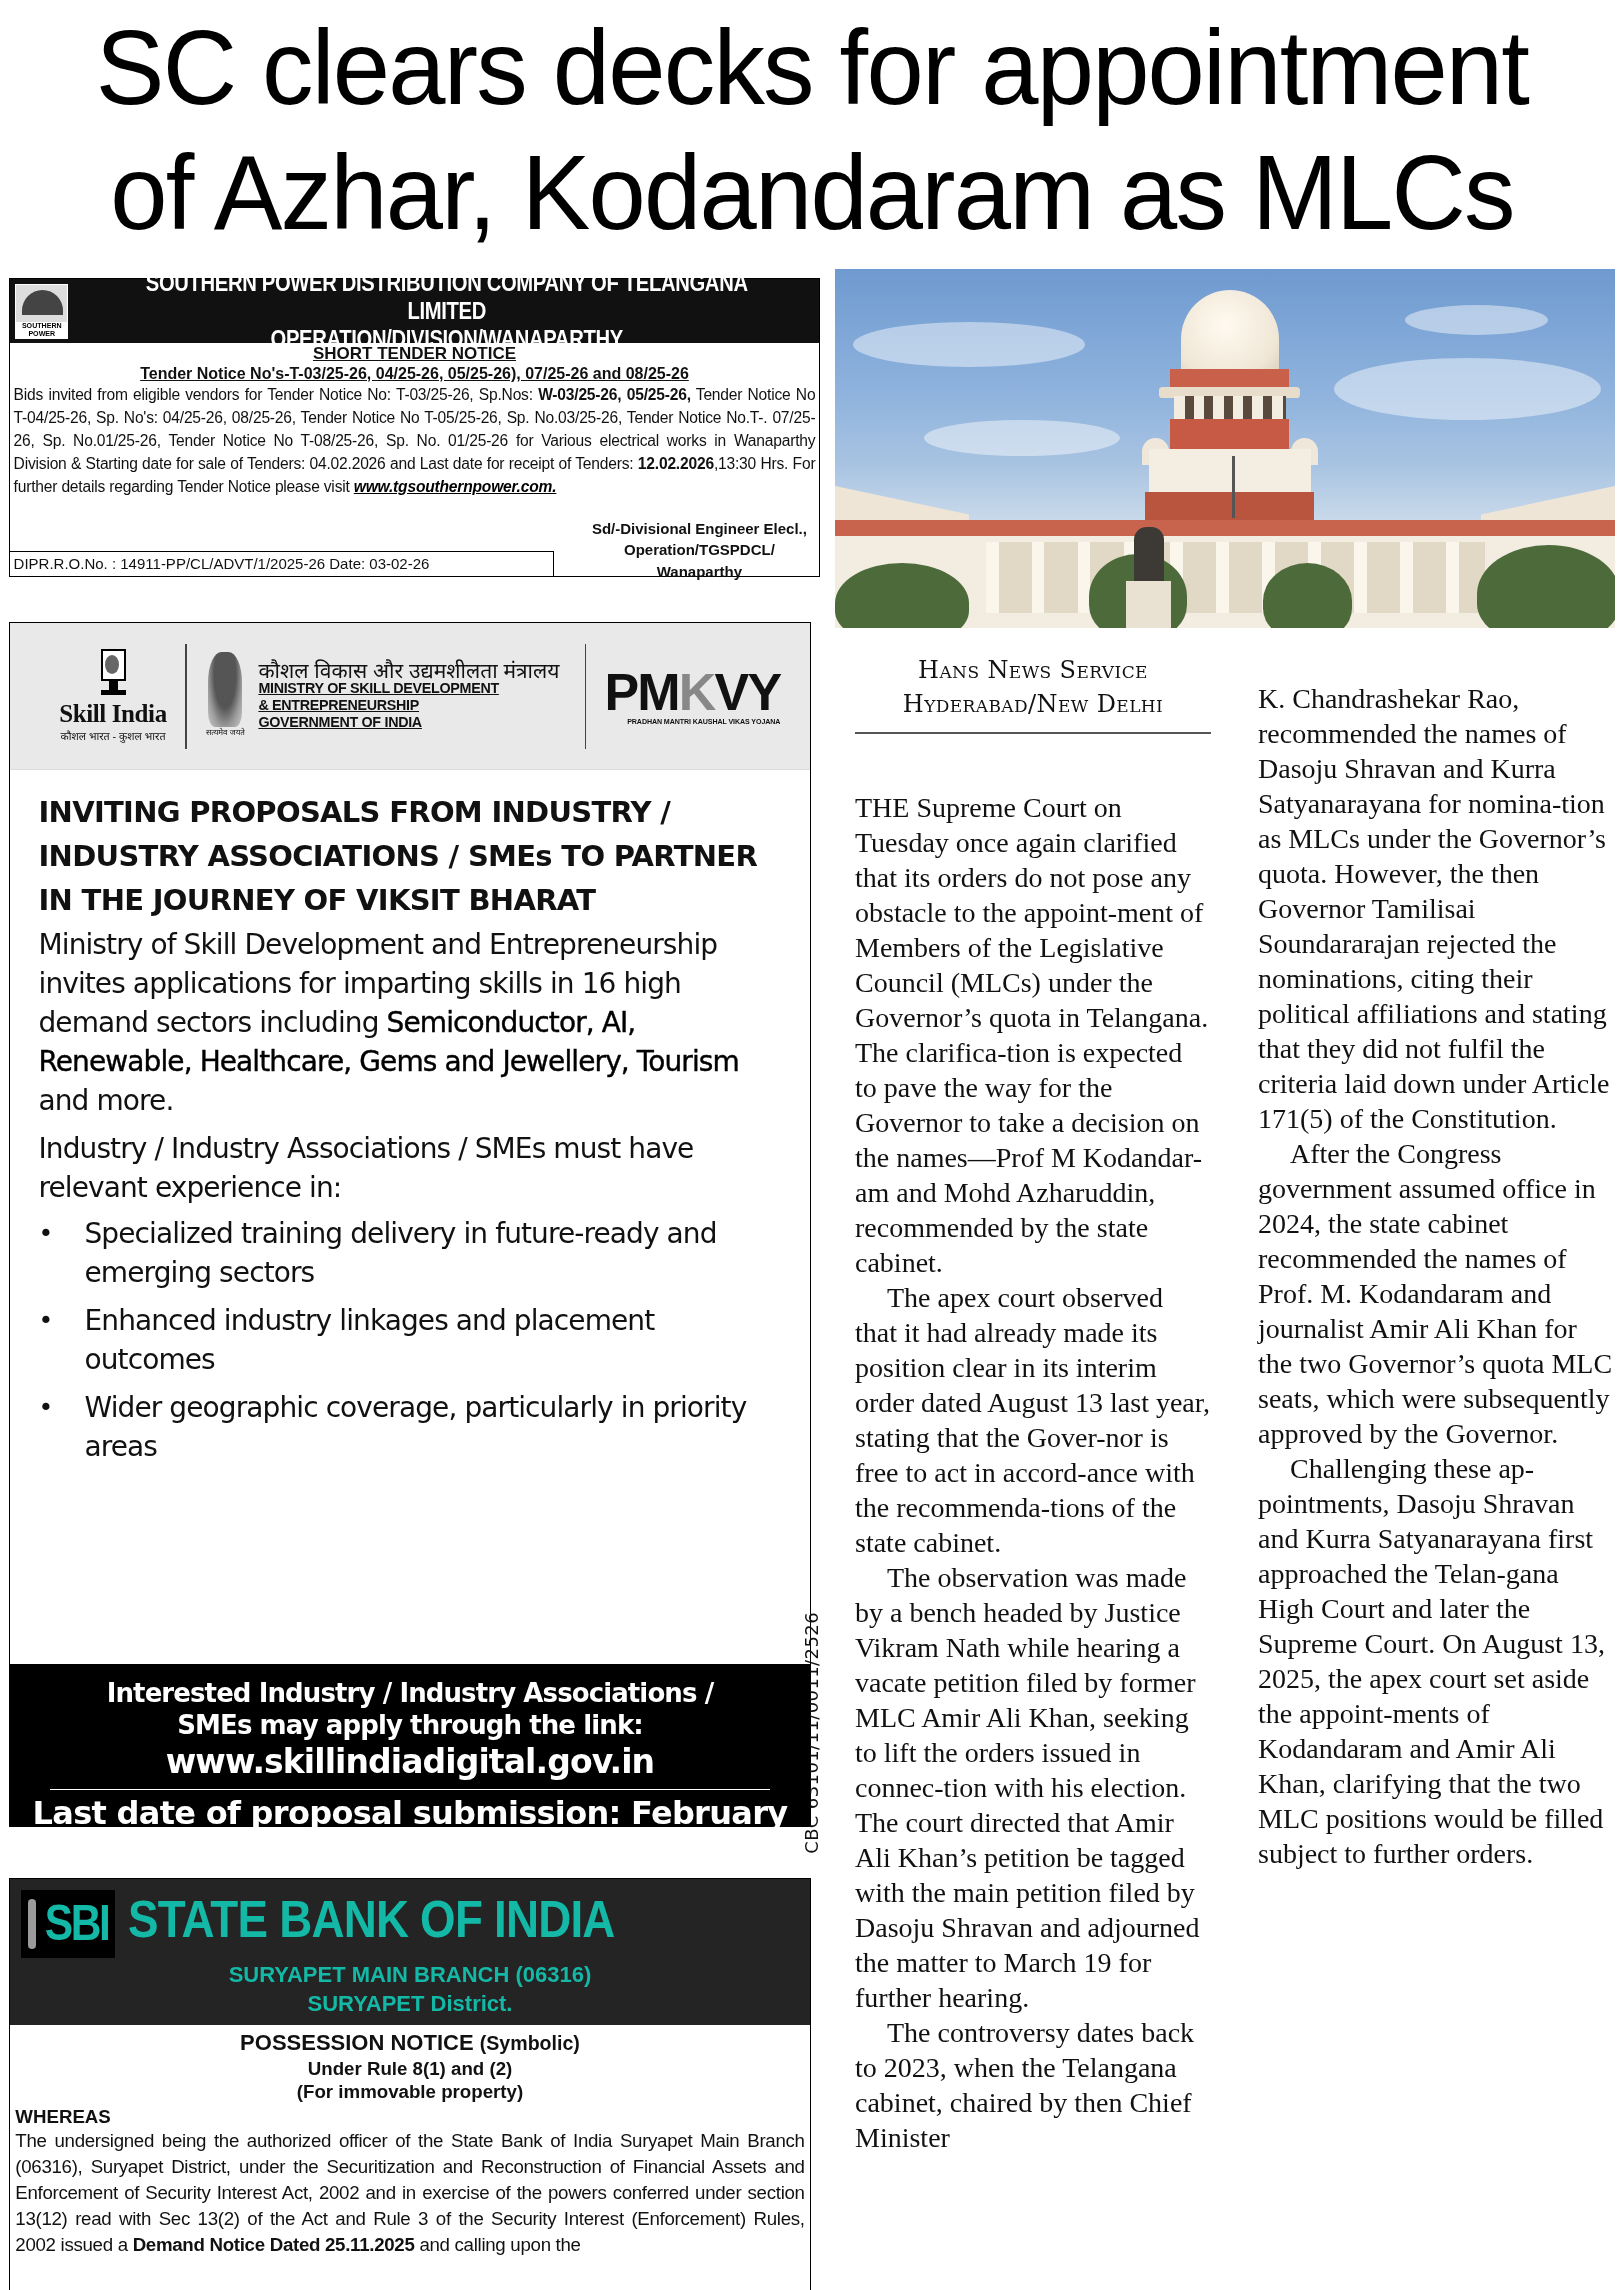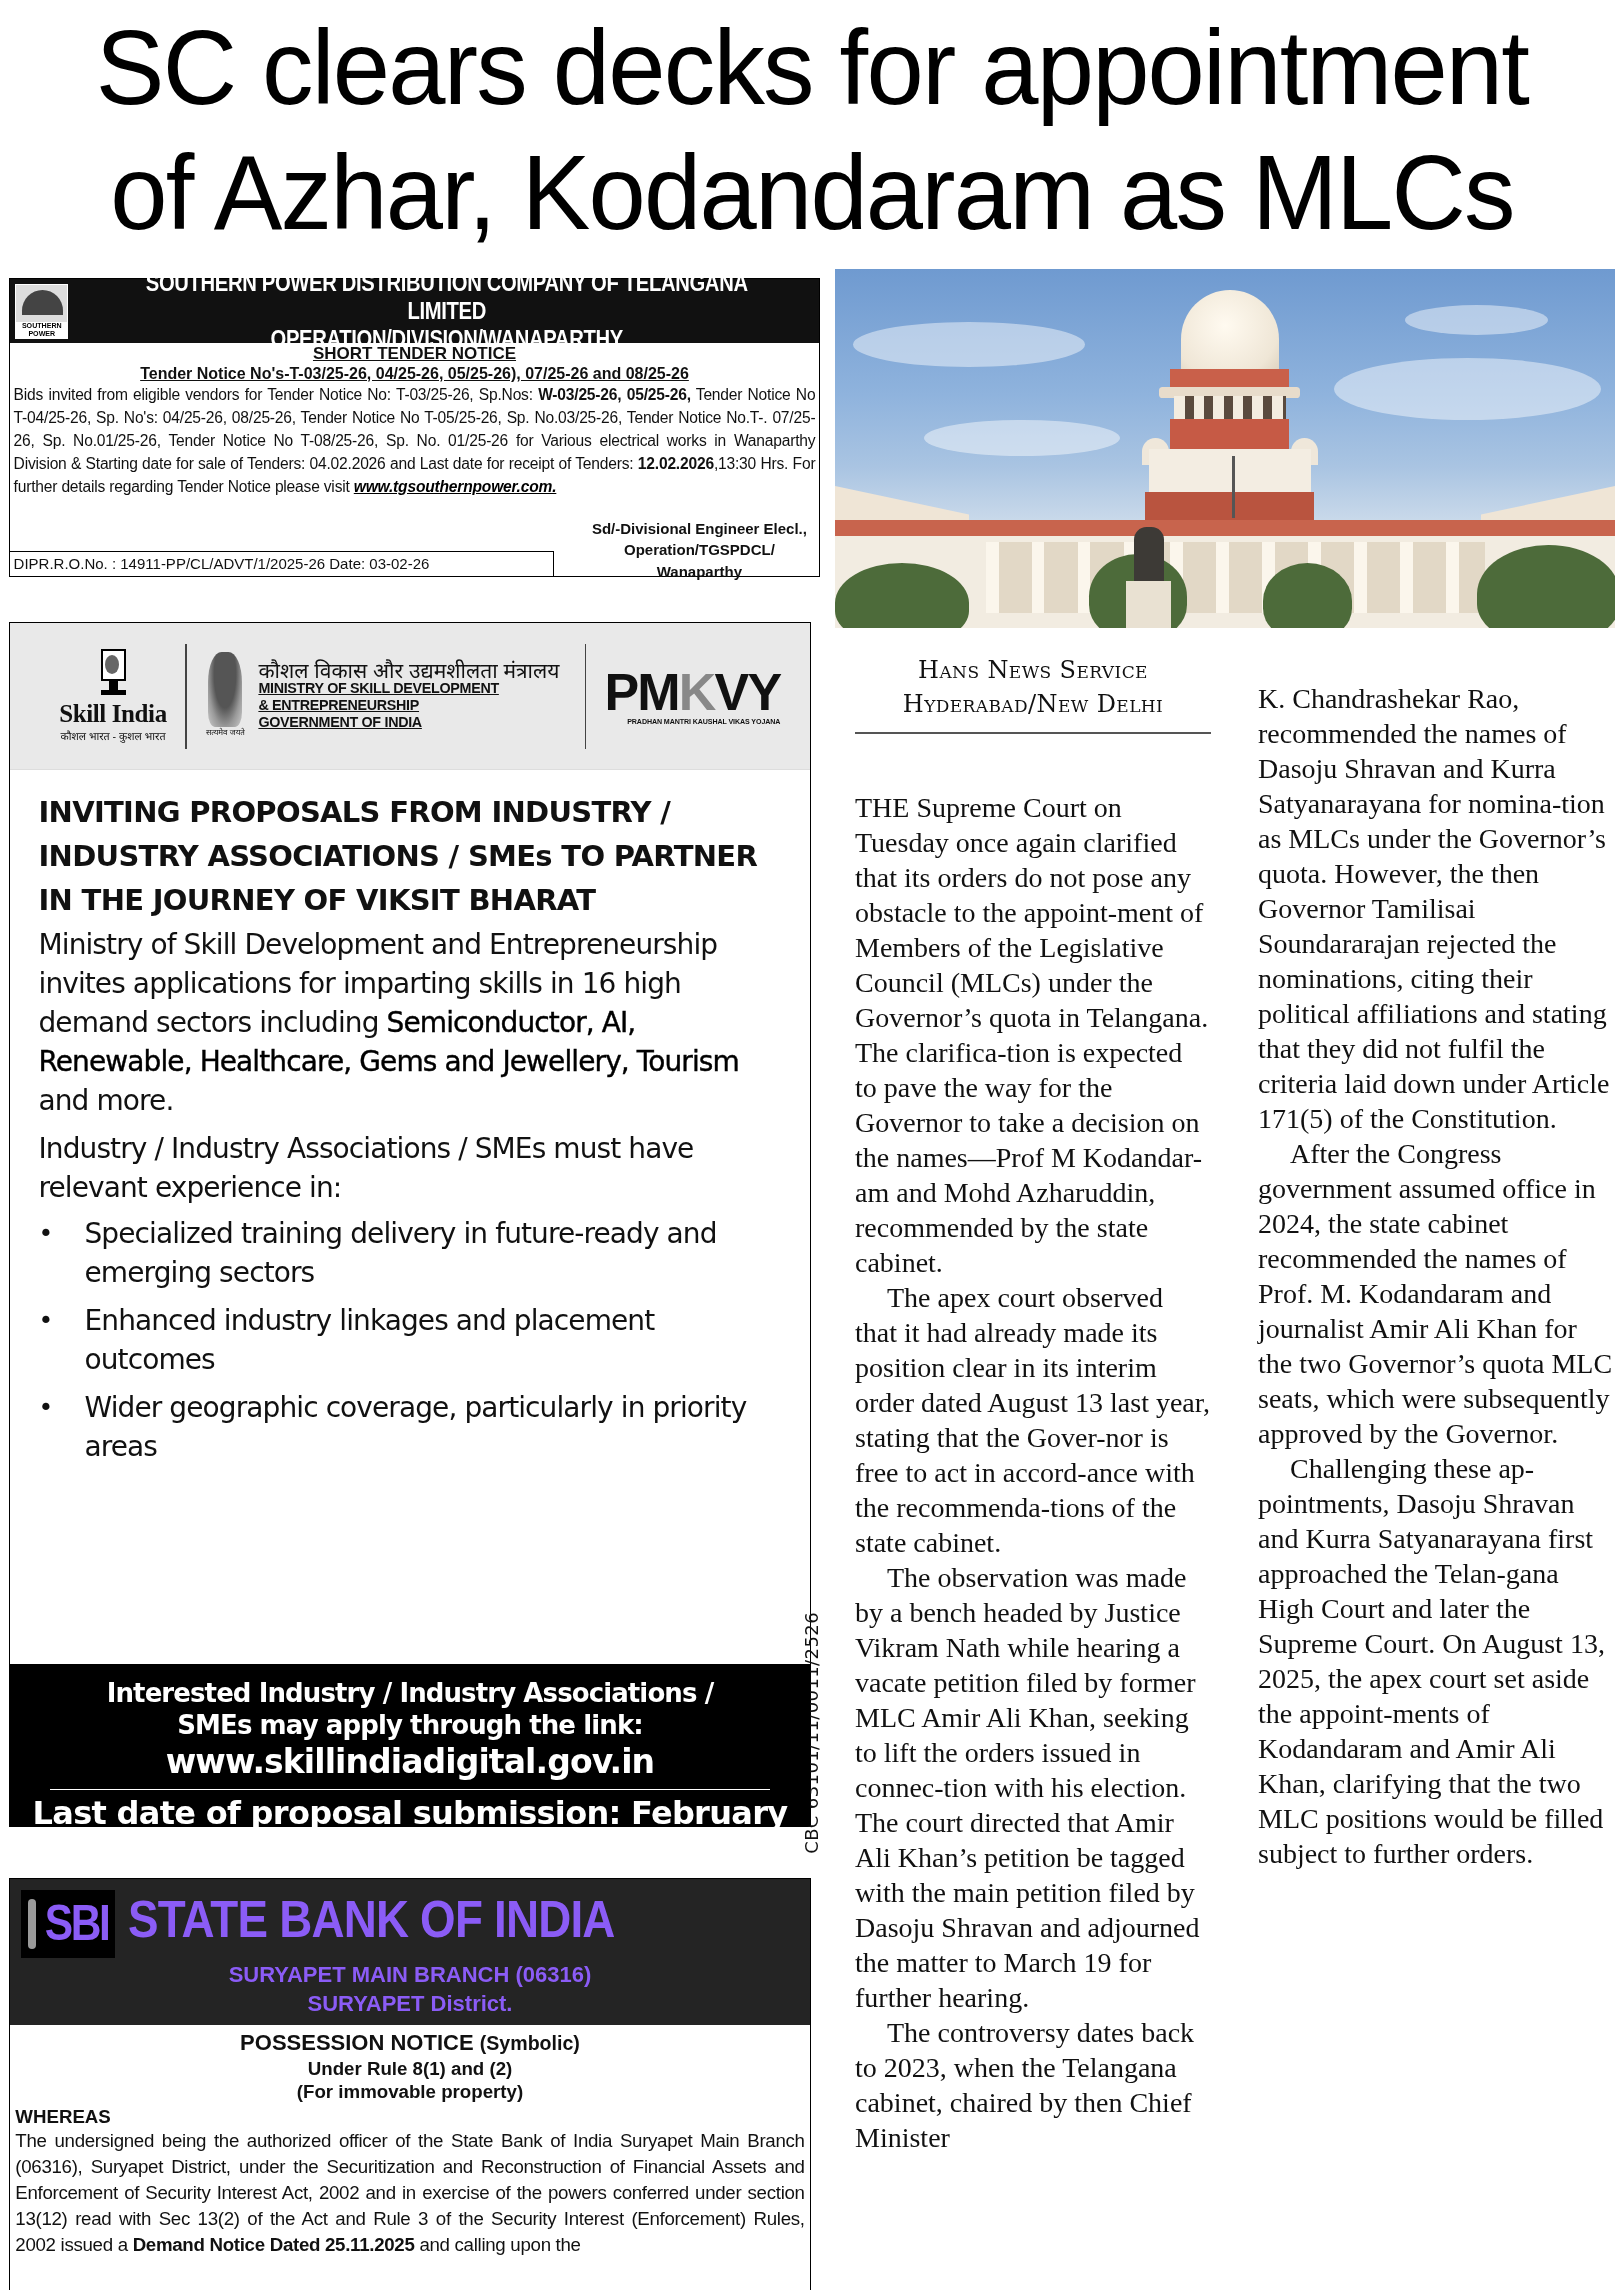--- a/index.html
+++ b/index.html
@@ -126,21 +126,21 @@
   .skill-foot .l1 { font-size: 26px; line-height: 32px; letter-spacing: -0.9px; font-weight: bold; }
   .skill-foot .url { font-size: 33px; line-height: 41px; letter-spacing: -0.9px; font-weight: bold; }
   .skill-foot hr { border: none; border-top: 1.8px solid #fff; width: 90%; margin: 7.1px auto 5.3px auto; }
   .skill-foot .date { font-size: 32px; line-height: 36px; font-weight: bold; letter-spacing: -0.7px; }
 
   
   .sbi {
     position: absolute; left: 9px; top: 1878px; width: 802px; height: 419px;
     border: 1.8px solid #000; background: #fff; overflow: hidden;
   }
-  .sbi-head { background: #242424; color: #8b5cf6; height: 146px; position: relative; }
+  .sbi-head { background: #242424; color: #14b8a6; height: 146px; position: relative; }
   .sbi-logo { position: absolute; left: 10.7px; top: 10.7px; width: 94px; height: 68px; background: #000;
     display: flex; align-items: center; padding-left: 7.1px; }
   .sbi-logo .circle { width: 32px; height: 50px; border-radius: 16px; background: #9a9a9a; position: relative; }
   .sbi-logo .circle::after { content: ""; position: absolute; left: 12.5px; top: 21.4px; width: 7.1px; height: 27px; background: #000; }
   .sbi-logo .circle::before { content: ""; position: absolute; left: 9.8px; top: 14.3px; width: 12.5px; height: 12.5px; border-radius: 50%; background: #000; }
   .sbi-logo .txt { font-family: "Liberation Sans", sans-serif; font-weight: bold; font-size: 50px; letter-spacing: -2.7px; margin-left: 3.6px; line-height: 53px; transform: scaleX(0.85); }
   .sbi-name { position: absolute; left: 118px; top: 9px; font-family: "Liberation Sans", sans-serif;
     font-weight: bold; font-size: 52px; line-height: 62px; letter-spacing: -0.9px; transform: scaleX(0.88); transform-origin: left; white-space: nowrap; }
   .sbi-branch { position: absolute; left: 0; top: 82px; width: 100%; text-align: center;
     font-weight: bold; font-size: 22px; line-height: 28.5px; }

